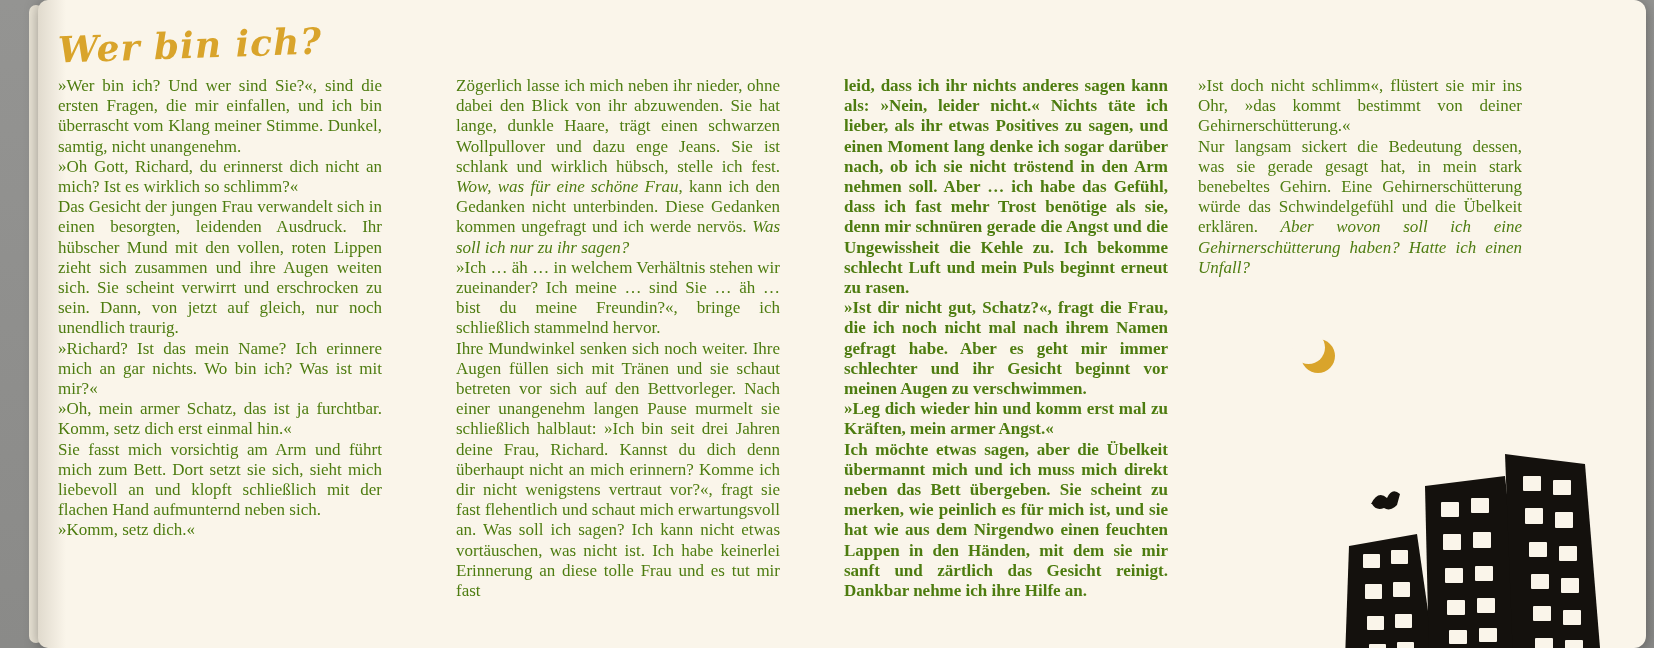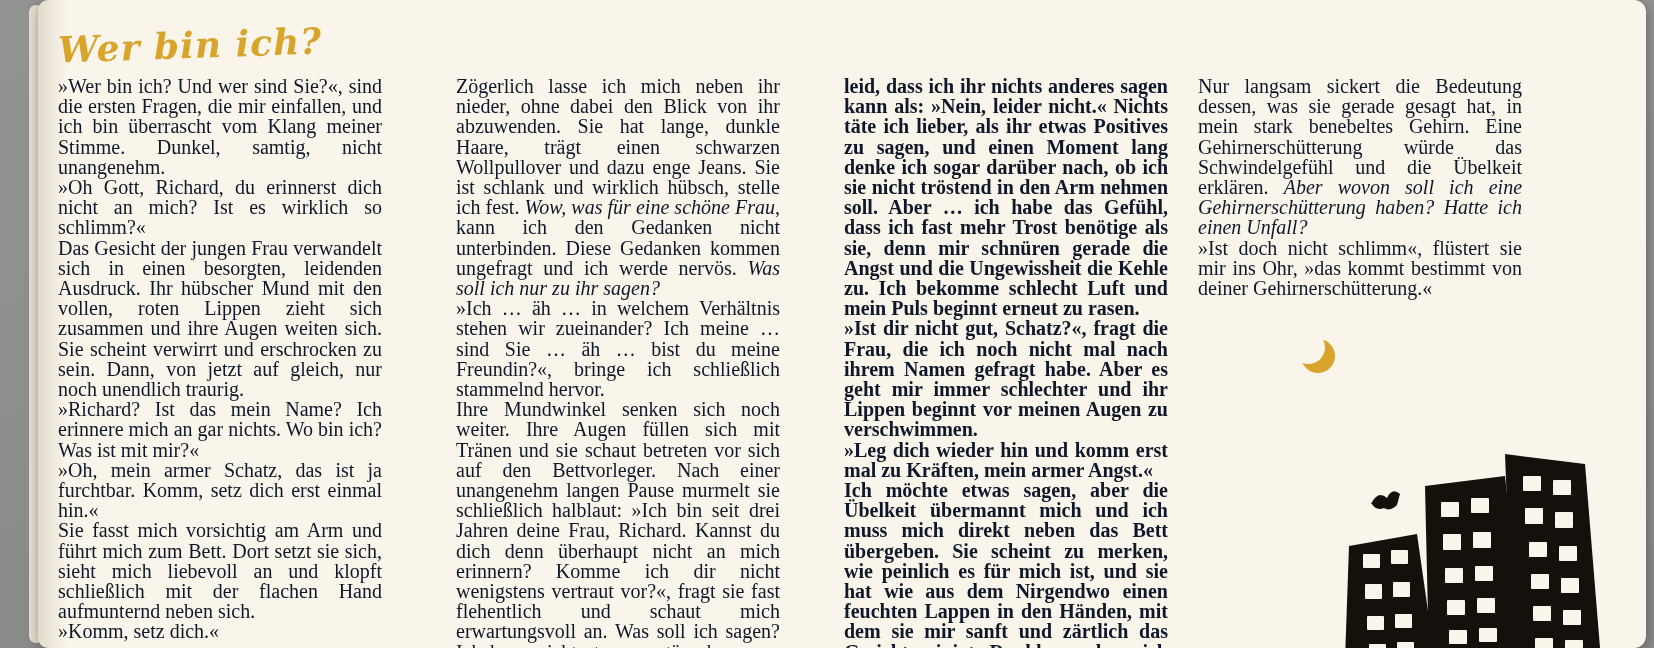--- a/index.html
+++ b/index.html
@@ -30,22 +30,22 @@
   .title {
     position:absolute; left:20px; top:24px;
     font-family:"DejaVu Serif", cursive;
     font-style:italic; font-weight:700;
     font-size:36px; letter-spacing:1px;
     color:#D9A42B;
     transform:rotate(-2deg);
   }
   .col {
     position:absolute; top:76px; width:324px;
-    font-size:20px; line-height:20.2px;
-    color:#0f172a;
+    font-size:17px; line-height:20.2px;
+    color:#4d7c0f;
     text-align:justify;
     hyphens:auto; -webkit-hyphens:auto;
   }
   .col p { margin:0; }
   .c1 { left:20px; }
   .c2 { left:371px;margin-left:47px; }
   .c3 { left:806px;font-weight:bold; }
   .c4 { left:1160px; }
   .it { font-style:italic; }
   .moon {
@@ -79,27 +79,27 @@
         <p><span>Sie fasst mich vorsichtig am Arm und führt mich zum Bett. Dort setzt sie sich, sieht mich liebevoll an und klopft schließlich mit der flachen Hand aufmunternd neben sich.</span></p>
         <p><span>»Komm, setz dich.«</span></p>
       </div>
     <div class="col c2">
         <p><span>Zögerlich lasse ich mich neben ihr nieder, ohne dabei den Blick von ihr abzuwenden. Sie hat lange, dunkle Haare, trägt einen schwarzen Wollpullover und dazu enge Jeans. Sie ist schlank und wirklich hübsch, stelle ich fest. </span><span class="it">Wow, was für eine schöne Frau</span><span>, kann ich den Gedanken nicht unterbinden. Diese Gedanken kommen ungefragt und ich werde nervös. </span><span class="it">Was soll ich nur zu ihr sagen?</span></p>
         <p><span>»Ich … äh … in welchem Verhältnis stehen wir zueinander? Ich meine … sind Sie … äh … bist du meine Freundin?«, bringe ich schließlich stammelnd hervor.</span></p>
         <p><span>Ihre Mundwinkel senken sich noch weiter. Ihre Augen füllen sich mit Tränen und sie schaut betreten vor sich auf den Bettvorleger. Nach einer unangenehm langen Pause murmelt sie schließlich halblaut: »Ich bin seit drei Jahren deine Frau, Richard. Kannst du dich denn überhaupt nicht an mich erinnern? Komme ich dir nicht wenigstens vertraut vor?«, fragt sie fast flehentlich und schaut mich erwartungsvoll an. Was soll ich sagen? Ich kann nicht etwas vortäuschen, was nicht ist. Ich habe keinerlei Erinnerung an diese tolle Frau und es tut mir fast</span></p>
       </div>
     <div class="col c3">
         <p><span>leid, dass ich ihr nichts anderes sagen kann als: »Nein, leider nicht.« Nichts täte ich lieber, als ihr etwas Positives zu sagen, und einen Moment lang denke ich sogar darüber nach, ob ich sie nicht tröstend in den Arm nehmen soll. Aber … ich habe das Gefühl, dass ich fast mehr Trost benötige als sie, denn mir schnüren gerade die Angst und die Ungewissheit die Kehle zu. Ich bekomme schlecht Luft und mein Puls beginnt erneut zu rasen.</span></p>
-        <p><span>»Ist dir nicht gut, Schatz?«, fragt die Frau, die ich noch nicht mal nach ihrem Namen gefragt habe. Aber es geht mir immer schlechter und ihr Lippen beginnt vor meinen Augen zu verschwimmen.</span></p>
+        <p><span>»Ist dir nicht gut, Schatz?«, fragt die Frau, die ich noch nicht mal nach ihrem Namen gefragt habe. Aber es geht mir immer schlechter und ihr Gesicht beginnt vor meinen Augen zu verschwimmen.</span></p>
         <p><span>»Leg dich wieder hin und komm erst mal zu Kräften, mein armer Angst.«</span></p>
         <p><span>Ich möchte etwas sagen, aber die Übelkeit übermannt mich und ich muss mich direkt neben das Bett übergeben. Sie scheint zu merken, wie peinlich es für mich ist, und sie hat wie aus dem Nirgendwo einen feuchten Lappen in den Händen, mit dem sie mir sanft und zärtlich das Gesicht reinigt. Dankbar nehme ich ihre Hilfe an.</span></p>
       </div>
     <div class="col c4">
+        <p><span>»Ist doch nicht schlimm«, flüstert sie mir ins Ohr, »das kommt bestimmt von deiner Gehirnerschütterung.«</span></p>
         <p><span>Nur langsam sickert die Bedeutung dessen, was sie gerade gesagt hat, in mein stark benebeltes Gehirn. Eine Gehirnerschütterung würde das Schwindelgefühl und die Übelkeit erklären. </span><span class="it">Aber wovon soll ich eine Gehirnerschütterung haben? Hatte ich einen Unfall?</span></p>
-        <p><span>»Ist doch nicht schlimm«, flüstert sie mir ins Ohr, »das kommt bestimmt von deiner Gehirnerschütterung.«</span></p>
       </div>
 
     <div class="moon"></div>
 
     <svg class="illus" width="256" height="210" viewBox="0 0 256 210" aria-hidden="true">
       <g fill="#14110d">
         <path d="M26,54 q7,-14 16,-6 q5,-11 13,-4 l-3,11 q-7,7 -13,3 q-8,3 -12,-4 z"></path>
         <polygon points="4,96 72,84 90,210 0,210"></polygon>
         <polygon points="80,36 160,26 180,210 84,210"></polygon>
         <polygon points="160,4 240,14 256,210 168,210"></polygon>

